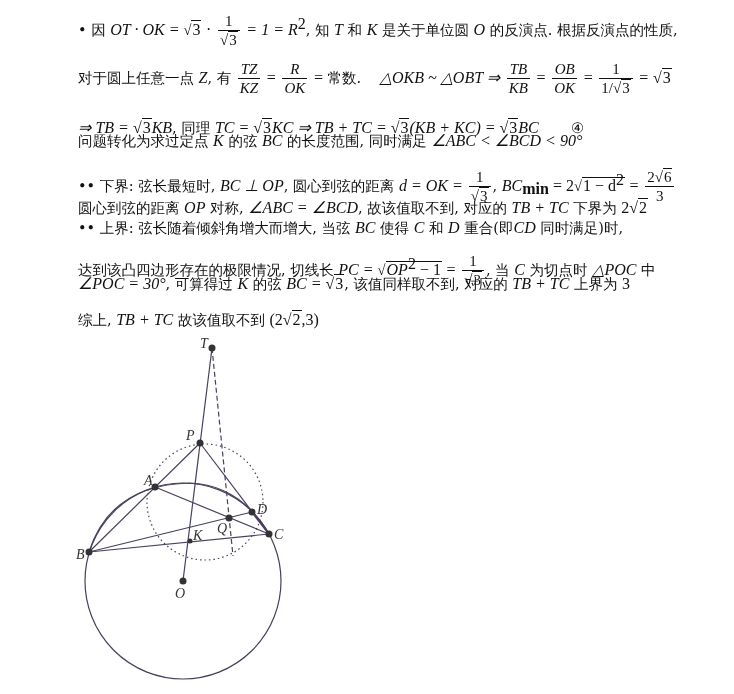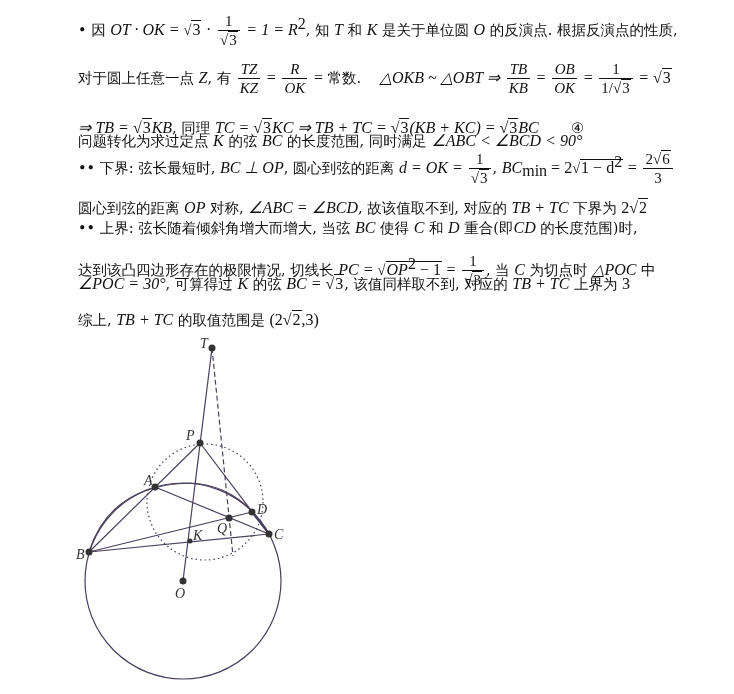--- a/index.html
+++ b/index.html
@@ -7,21 +7,21 @@
          font-family:"DejaVu Serif", "Liberation Serif", serif; color:#111; }
   .line { position:absolute; left:78px; font-size:14.5px; white-space:nowrap; line-height:20px; }
   .m { font-family:"Liberation Serif", serif; font-style:italic; font-size:16px; }
   .n { font-family:"Liberation Serif", serif; font-size:16px; }
   .frac { display:inline-block; vertical-align:middle; text-align:center; font-family:"Liberation Serif", serif; font-size:15px; margin:0 2px; }
   .frac .num { display:block; line-height:18px; padding:0 2px; }
   .frac .den { display:block; line-height:18px; border-top:1px solid #111; padding:0 2px; }
   .sqrt { font-family:"Liberation Serif", serif; font-style:normal; }
   .sqrt .rad { border-top:1px solid #111; padding:0 1px; }
   sup { font-size:10px; }
-  sub { font-size:10px; }
+  sub { font-size:10px;font-weight:bold; }
   svg { position:absolute; left:0; top:0; }
   .lbl { font-family:"Liberation Serif", serif; font-style:italic; font-size:14px; fill:#333; }
 </style>
 </head>
 <body>
 
 <div class="line" style="top:12px;">
   <span>•</span>
   <span>因</span>
   <span class="m">OT · OK = </span><span class="sqrt">√<span class="rad n">3</span></span>
@@ -63,21 +63,21 @@
 
 <div class="line" style="top:131px;">
   <span>问题转化为求过定点</span>
   <span class="m">K</span>
   <span>的弦</span>
   <span class="m">BC</span>
   <span>的长度范围, 同时满足</span>
   <span class="m">∠ABC &lt; ∠BCD &lt; 90°</span>
 </div>
 
-<div class="line" style="top:150px;">
+<div class="line" style="top:168px;">
   <span>••</span>
   <span>下界: 弦长最短时,</span>
   <span class="m">BC ⊥ OP</span><span>, 圆心到弦的距离</span>
   <span class="m">d = OK = </span>
   <span class="frac"><span class="num">1</span><span class="den"><span class="sqrt">√<span class="rad">3</span></span></span></span><span>,</span>
   <span class="m">BC</span><sub class="n">min</sub><span class="n"> = 2</span><span class="sqrt">√<span class="rad"><span class="n">1 − d</span><sup class="n">2</sup></span></span>
   <span class="n">=</span>
   <span class="frac"><span class="num"><span>2</span><span class="sqrt">√<span class="rad">6</span></span></span><span class="den">3</span></span>
 </div>
 
@@ -93,21 +93,21 @@
 
 <div class="line" style="top:218px;">
   <span>••</span>
   <span>上界: 弦长随着倾斜角增大而增大, 当弦</span>
   <span class="m">BC</span>
   <span>使得</span>
   <span class="m">C</span>
   <span>和</span>
   <span class="m">D</span>
   <span>重合(即</span><span class="m">CD</span>
-  <span>的长度范围)时,</span>
+  <span>同时满足)时,</span>
 </div>
 
 <div class="line" style="top:252px;">
   <span>达到该凸四边形存在的极限情况, 切线长</span>
   <span class="m">PC = </span><span class="sqrt">√<span class="rad"><span class="m">OP</span><sup class="n">2</sup><span class="n"> − 1</span></span></span>
   <span class="n">=</span>
   <span class="frac"><span class="num">1</span><span class="den"><span class="sqrt">√<span class="rad">3</span></span></span></span><span>, 当</span>
   <span class="m">C</span>
   <span>为切点时</span>
   <span class="m">△POC</span>
@@ -120,21 +120,21 @@
   <span>的弦</span>
   <span class="m">BC = </span><span class="sqrt n">√<span class="rad">3</span></span><span>, 该值同样取不到, 对应的</span>
   <span class="m">TB + TC</span>
   <span>上界为</span>
   <span class="n">3</span>
 </div>
 
 <div class="line" style="top:310px;">
   <span>综上,</span>
   <span class="m">TB + TC</span>
-  <span>的取值范围是</span>
+  <span>故该值取不到</span>
   <span class="n">(2</span><span class="sqrt n">√<span class="rad">2</span></span><span class="n">,3)</span>
 </div>
 
 <svg width="734" height="694" viewBox="0 0 734 694">
   <g fill="none" stroke="#4a3f5c" stroke-width="1.2">
 
     <circle cx="183" cy="581" r="98"></circle>
 
     <circle cx="205" cy="502" r="58" stroke-dasharray="1.5,3"></circle>
 

